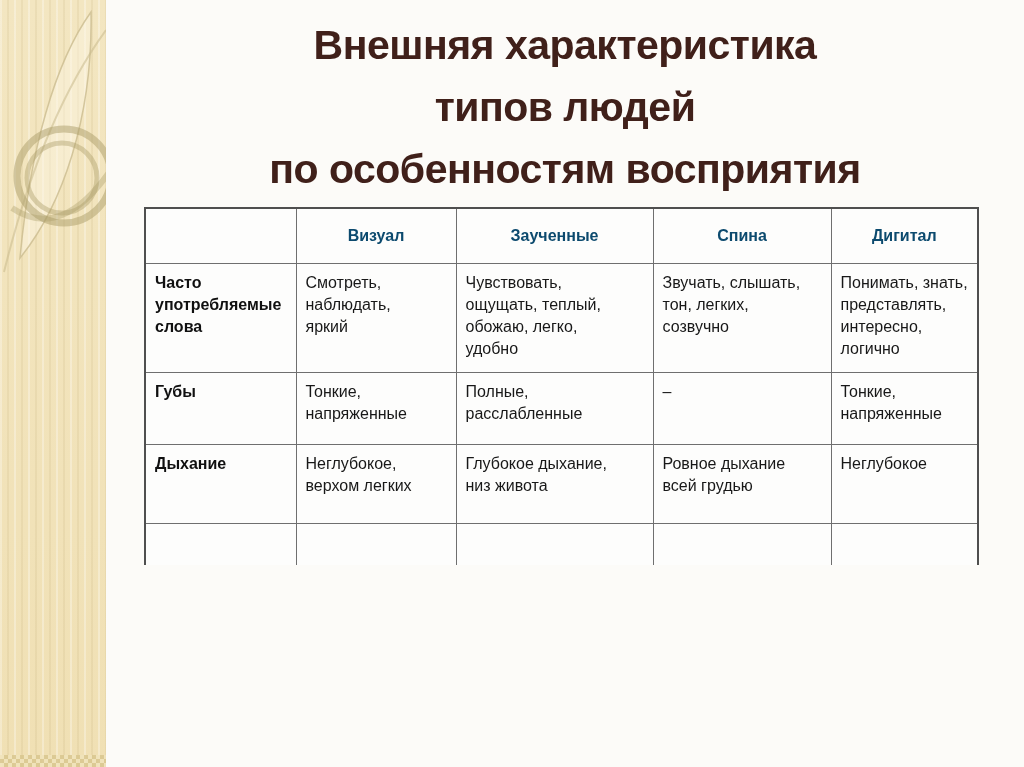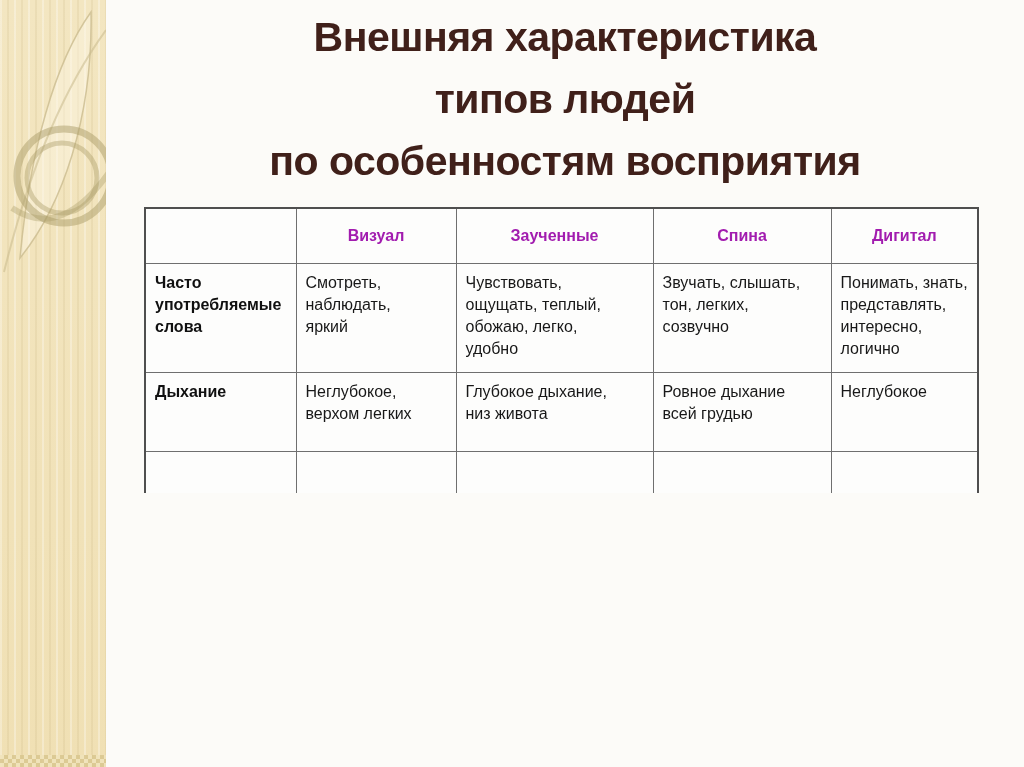--- a/index.html
+++ b/index.html
@@ -30,21 +30,21 @@
     position: absolute; left: 0; bottom: 0;
     width: 100%; height: 12px;
     background: conic-gradient(#d9c68e 0 25%, #f0e3bb 0 50%, #d9c68e 0 75%, #f0e3bb 0);
     background-size: 8px 8px;
     opacity: 0.85;
   }
   
   .title {
     position: absolute;
     left: 106px; top: 0; width: 918px;
-    padding-top: 6px;
+    padding-top: 14px;
     text-align: center;
     font-size: 41px;
     line-height: 62px;
     font-weight: bold;
     letter-spacing: -0.5px;
     color: #40201a;
     white-space: pre-line;
   }
   
   table.perception {
@@ -61,21 +61,21 @@
   }
   table.perception th, table.perception td {
     border: 1px solid #6f6f6f;
     overflow: hidden;
   }
   table.perception th {
     font-weight: bold;
     text-align: center;
     vertical-align: middle;
     padding: 2px 4px;
-    color: #a21caf;
+    color: #0c4a6e;
   }
   table.perception td {
     vertical-align: top;
     text-align: left;
     padding: 8px 6px 4px 9px;
     white-space: pre-line;
   }
   table.perception td.rowlabel { font-weight: bold; color: #101010; }
   table.perception tr.lastrow td { border-bottom: none; }
   
@@ -139,20 +139,30 @@
 обожаю, легко,
 удобно</td>
         <td>Звучать, слышать,
 тон, легких,
 созвучно</td>
         <td>Понимать, знать,
 представлять,
 интересно,
 логично</td>
       </tr>
+      <tr style="height:72px">
+        <td class="rowlabel">Губы</td>
+        <td>Тонкие,
+напряженные</td>
+        <td>Полные,
+расслабленные</td>
+        <td>–</td>
+        <td>Тонкие,
+напряженные</td>
+      </tr>
       <tr style="height:79px">
         <td class="rowlabel">Дыхание</td>
         <td>Неглубокое,
 верхом легких</td>
         <td>Глубокое дыхание,
 низ живота</td>
         <td>Ровное дыхание
 всей грудью</td>
         <td>Неглубокое</td>
       </tr>

